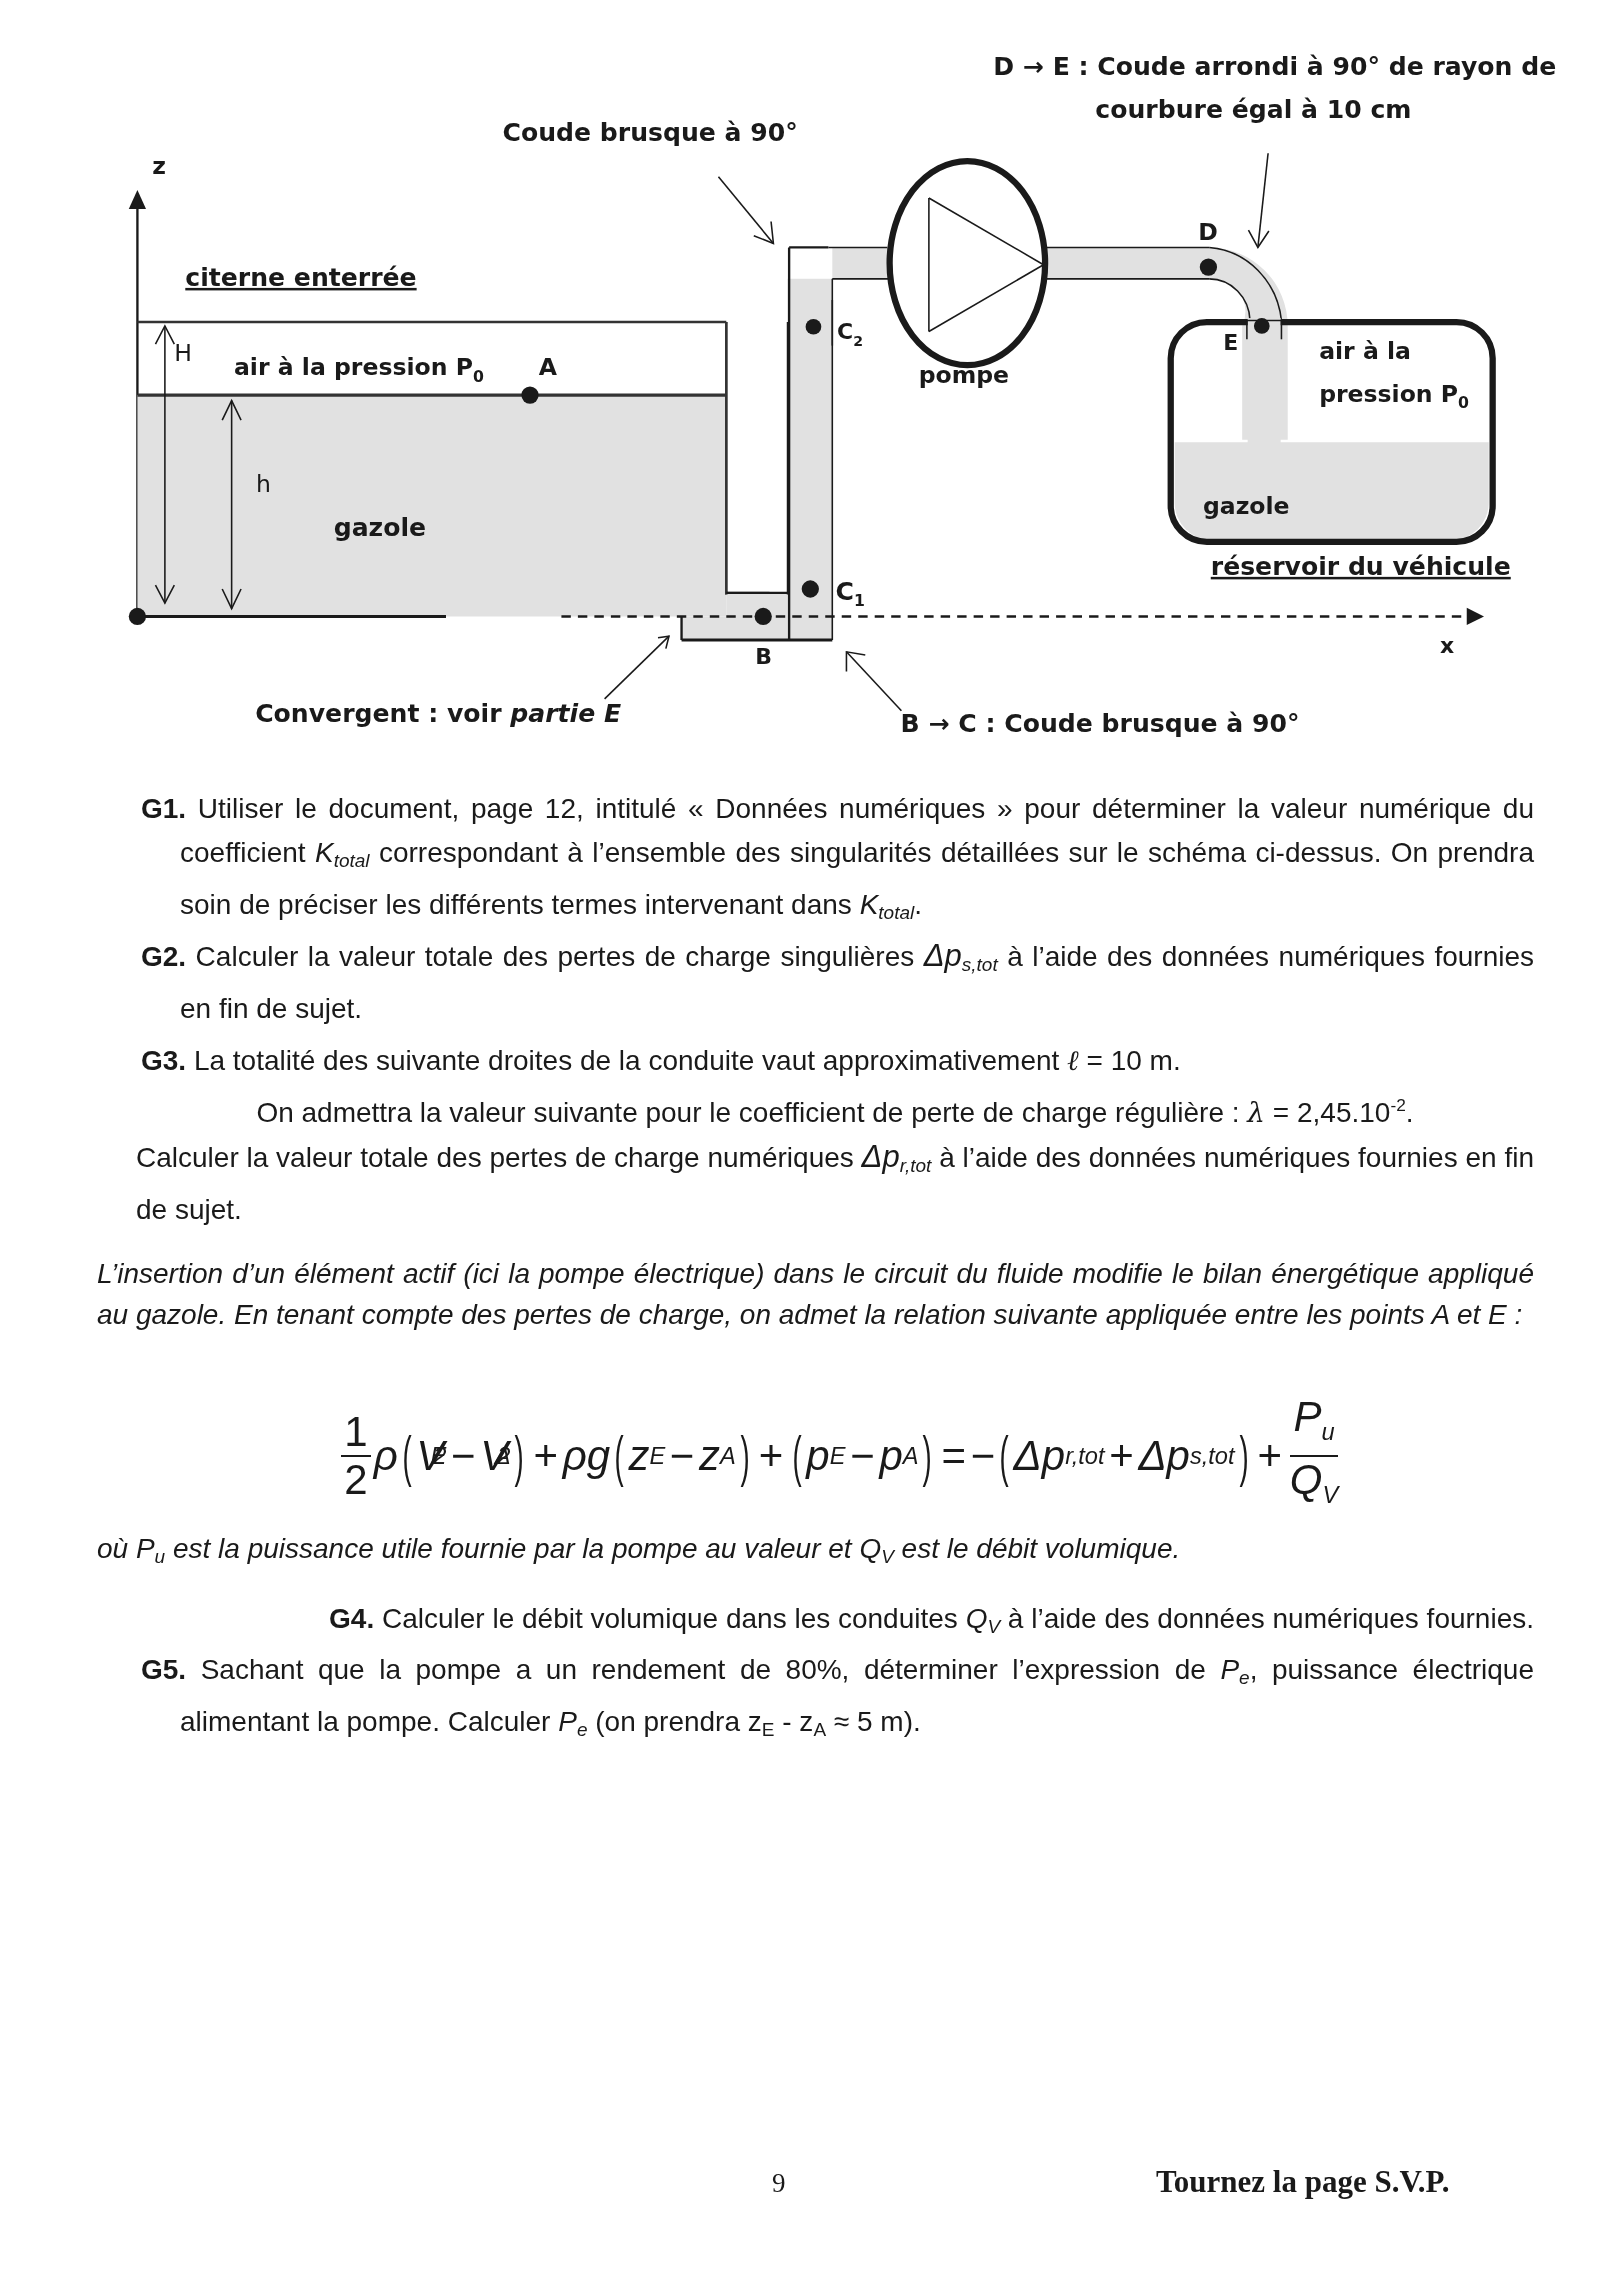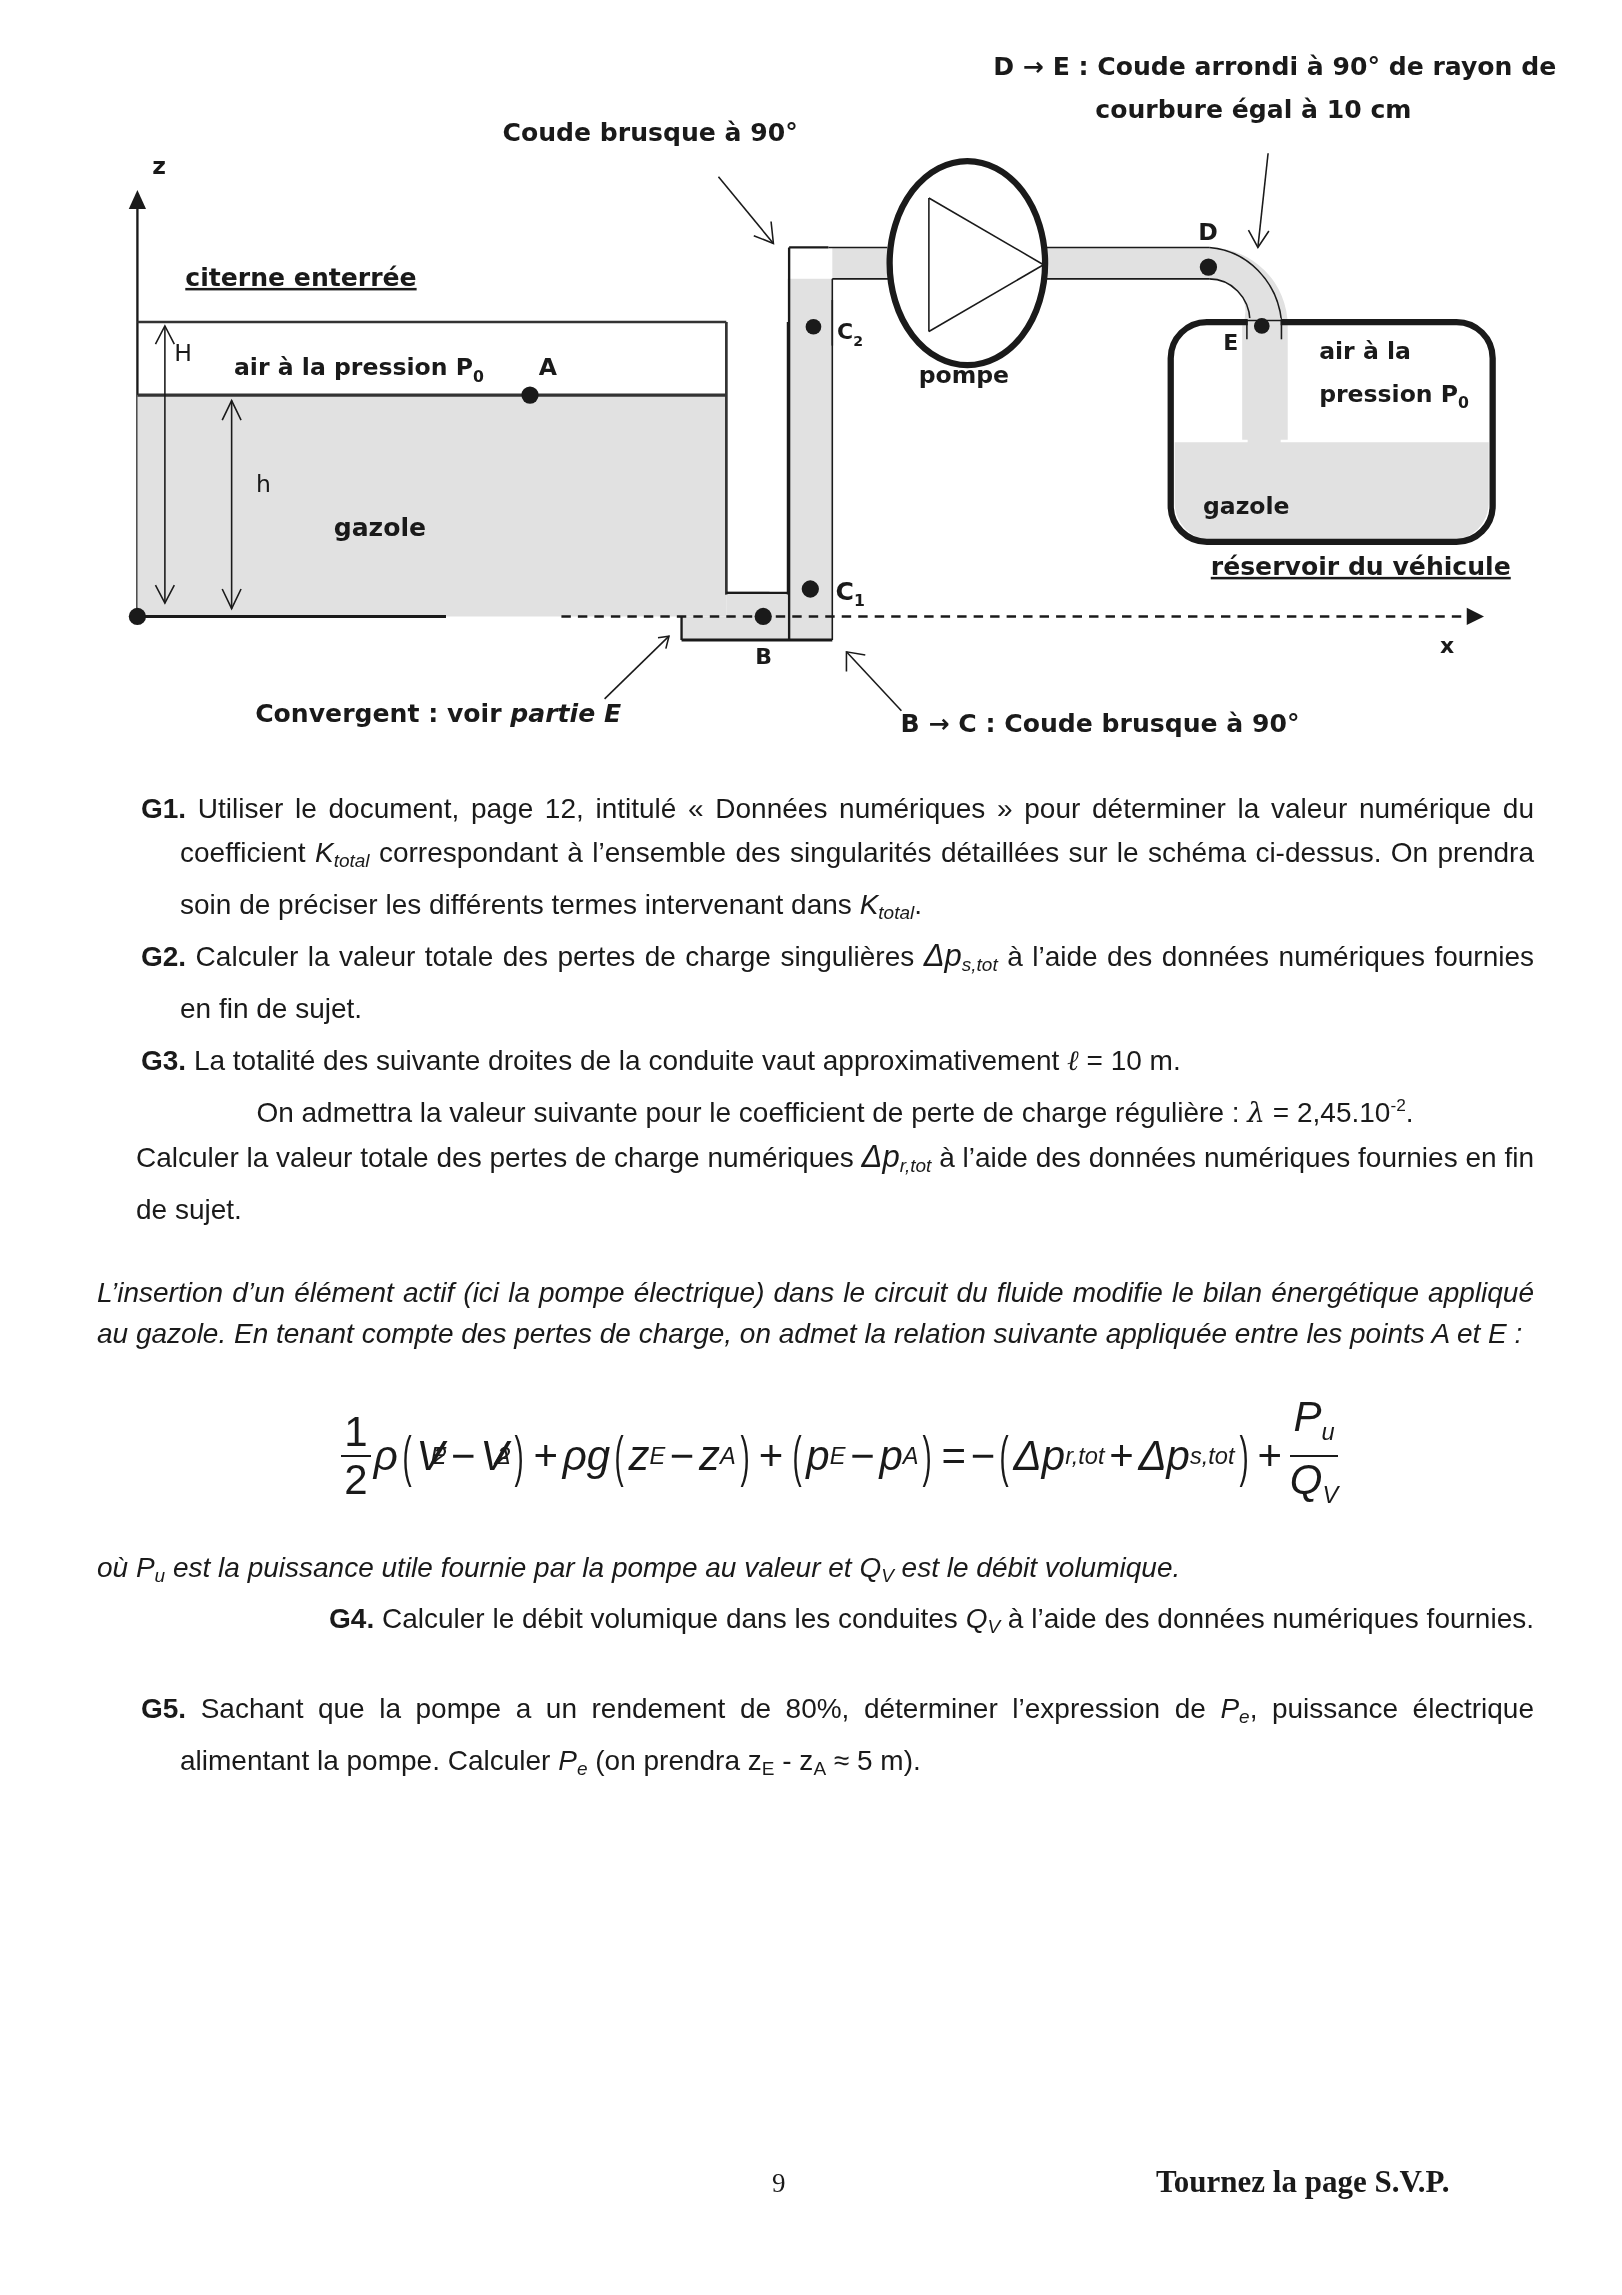--- a/index.html
+++ b/index.html
@@ -5,21 +5,21 @@
   html, body { margin: 0; padding: 0; background: #ffffff; }
   body { width: 1623px; height: 2295px; position: relative; overflow: hidden; color: #1a1a1a; }
   #diagram { position: absolute; left: 0; top: 0; width: 1623px; height: 754px; }
   .dlabel { font-family: "DejaVu Sans", sans-serif; font-weight: bold; fill: #1a1a1a; }
   .q { font-family: "Liberation Sans", sans-serif; font-size: 28px; line-height: 44px; position: absolute; left: 97px; width: 1437px; text-align: justify; }
   .q .num { font-weight: bold; }
   .q .indent { display: block; padding-left: 39px; text-indent: -39px; margin-left: 44px; }
   .ital { font-style: italic; }
   sub { font-size: 19px; vertical-align: -4.7px; font-style: italic; }
   sup { font-size: 17.3px; vertical-align: 11px; }
-  .para { font-family: "Liberation Sans", sans-serif; font-style: italic; font-size: 28px; line-height: 41px; position: absolute; left: 97px; width: 1437px; text-align: justify; margin-top: 19px; }
+  .para { font-family: "Liberation Sans", sans-serif; font-style: italic; font-size: 28px; line-height: 41px; position: absolute; left: 97px; width: 1437px; text-align: justify; }
   #equation { position: absolute; left: 338px; top: 1397px; width: 981px; height: 118px; font-family: "Liberation Sans", sans-serif; font-size: 42px; font-style: italic; display: flex; align-items: center; }
   .frac { display: inline-flex; flex-direction: column; align-items: center; font-style: normal; margin: 0 3.1px; }
   .frac .n { border-bottom: 2.4px solid #1a1a1a; padding: 0 3.1px; line-height: 46px; }
   .frac .d { line-height: 46px; }
   .eqsub { font-size: 23.6px; vertical-align: -9.4px; }
   .eqsup { font-size: 23.6px; vertical-align: 15.7px; margin-left: -11px; margin-right: 4.7px; }
   .par { font-style: normal; font-size: 55px; font-weight: 100; transform: scaleX(0.5); display: inline-block; }
   #footer-page { position: absolute; left: 772px; top: 2168px; font-family: "Liberation Serif", serif; font-size: 27px; }
   #footer-turn { position: absolute; left: 1156px; top: 2164px; font-family: "Liberation Serif", serif; font-size: 31px; font-weight: bold; }
 </style>
@@ -220,19 +220,19 @@
       <span class="d"><span>Q</span><span class="eqsub">V</span></span>
     </span>
 </div>
 
 <div class="para" style="top:1528px;"><span>où P</span><sub>u</sub><span> est la puissance utile fournie par la pompe au valeur et Q</span><sub>V</sub><span> est le débit volumique.</span></div>
 
 <div class="q" style="top:1597px;">
   <span class="indent" style="text-align:right;"><span class="num">G4.</span><span> Calculer le débit volumique dans les conduites </span><span class="ital">Q</span><sub>V</sub><span> à l’aide des données numériques fournies.</span></span>
 </div>
 
-<div class="q" style="top:1687px;">
+<div class="q" style="top:1648px;">
   <span class="indent"><span class="num">G5.</span><span> Sachant que la pompe a un rendement de 80%, déterminer l’expression de </span><span class="ital">P</span><sub>e</sub><span>, puissance électrique alimentant  la pompe. Calculer </span><span class="ital">P</span><sub>e</sub><span> (on prendra  z</span><sub style="font-style:normal;">E</sub><span> - z</span><sub style="font-style:normal;">A</sub><span> ≈ 5 m).</span></span>
 </div>
 
 <div id="footer-page">9</div>
 <div id="footer-turn">Tournez la page S.V.P.</div>
 
 
 </body></html>

